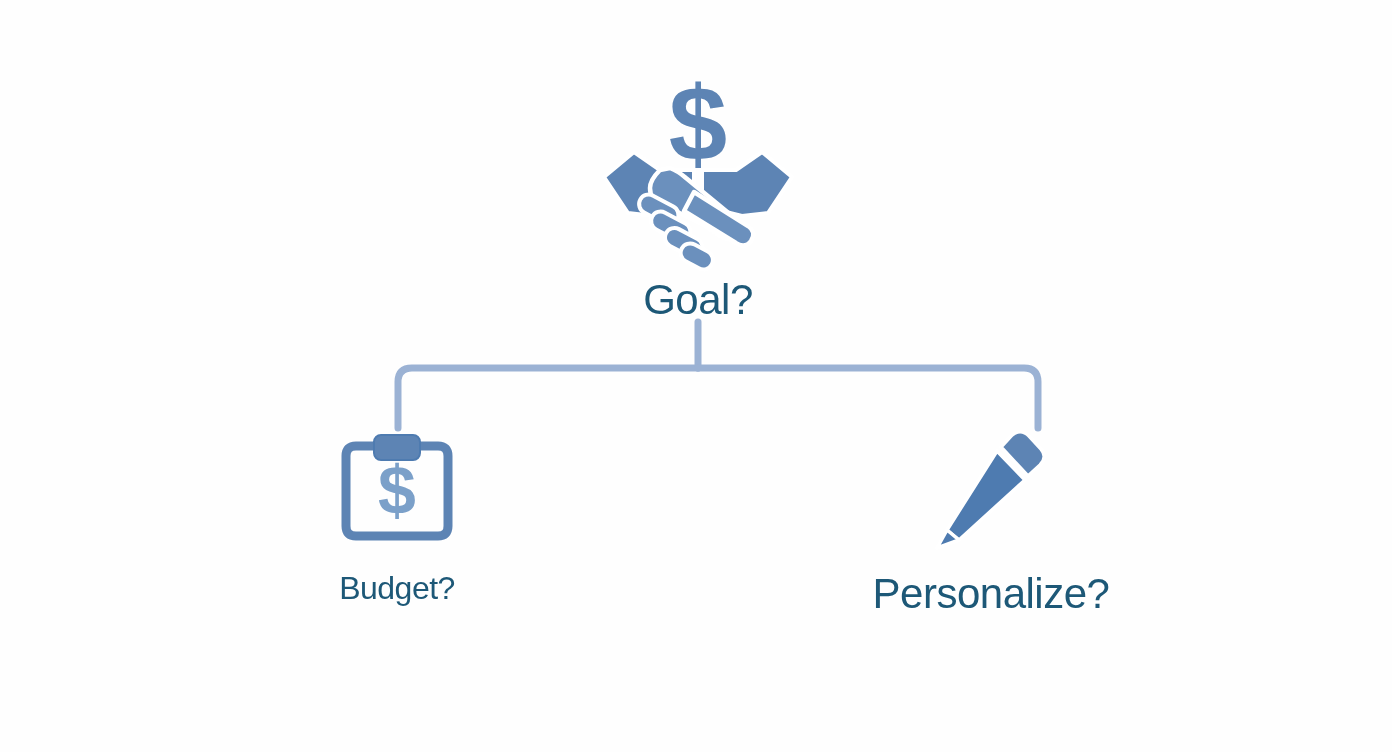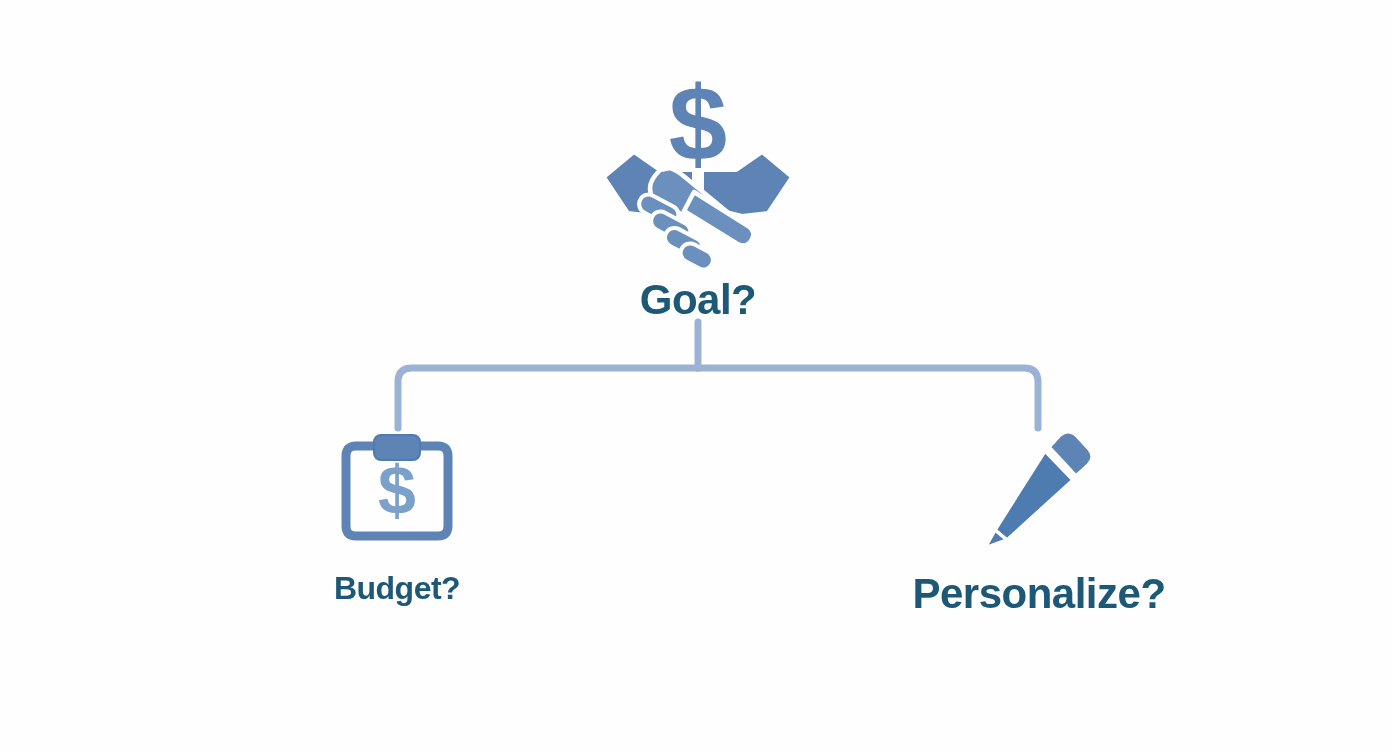--- a/index.html
+++ b/index.html
@@ -33,21 +33,21 @@
     display: flex;
     flex-direction: column;
     align-items: center;
   }
   .node-icon {
     display: block;
     line-height: 0;
   }
   .node-label {
     font-family: "Liberation Sans", sans-serif;
-    font-weight: bold;
+    font-weight: normal;
     letter-spacing: -0.5px;
     white-space: nowrap;
     text-align: left;
   }
   
   #node-goal {
     left: 556px;
     top: 74px;
     width: 284px;
   }
@@ -64,21 +64,21 @@
     width: 286px;
   }
   #node-budget .node-label {
     font-size: 32px;
     color: #1d5877;
     margin-top: 20px;
     text-shadow: 0 1px 1px rgba(255,255,255,0.85);
   }
   
   #node-personalize {
-    left: 896px;
+    left: 848px;
     top: 430px;
     width: 286px;
   }
   #node-personalize .node-label {
     font-size: 42px;
     color: #1d5877;
     margin-top: 20px;
     text-shadow: 0 1px 1px rgba(255,255,255,0.85);
   }
   .icon-svg { display:block; }

